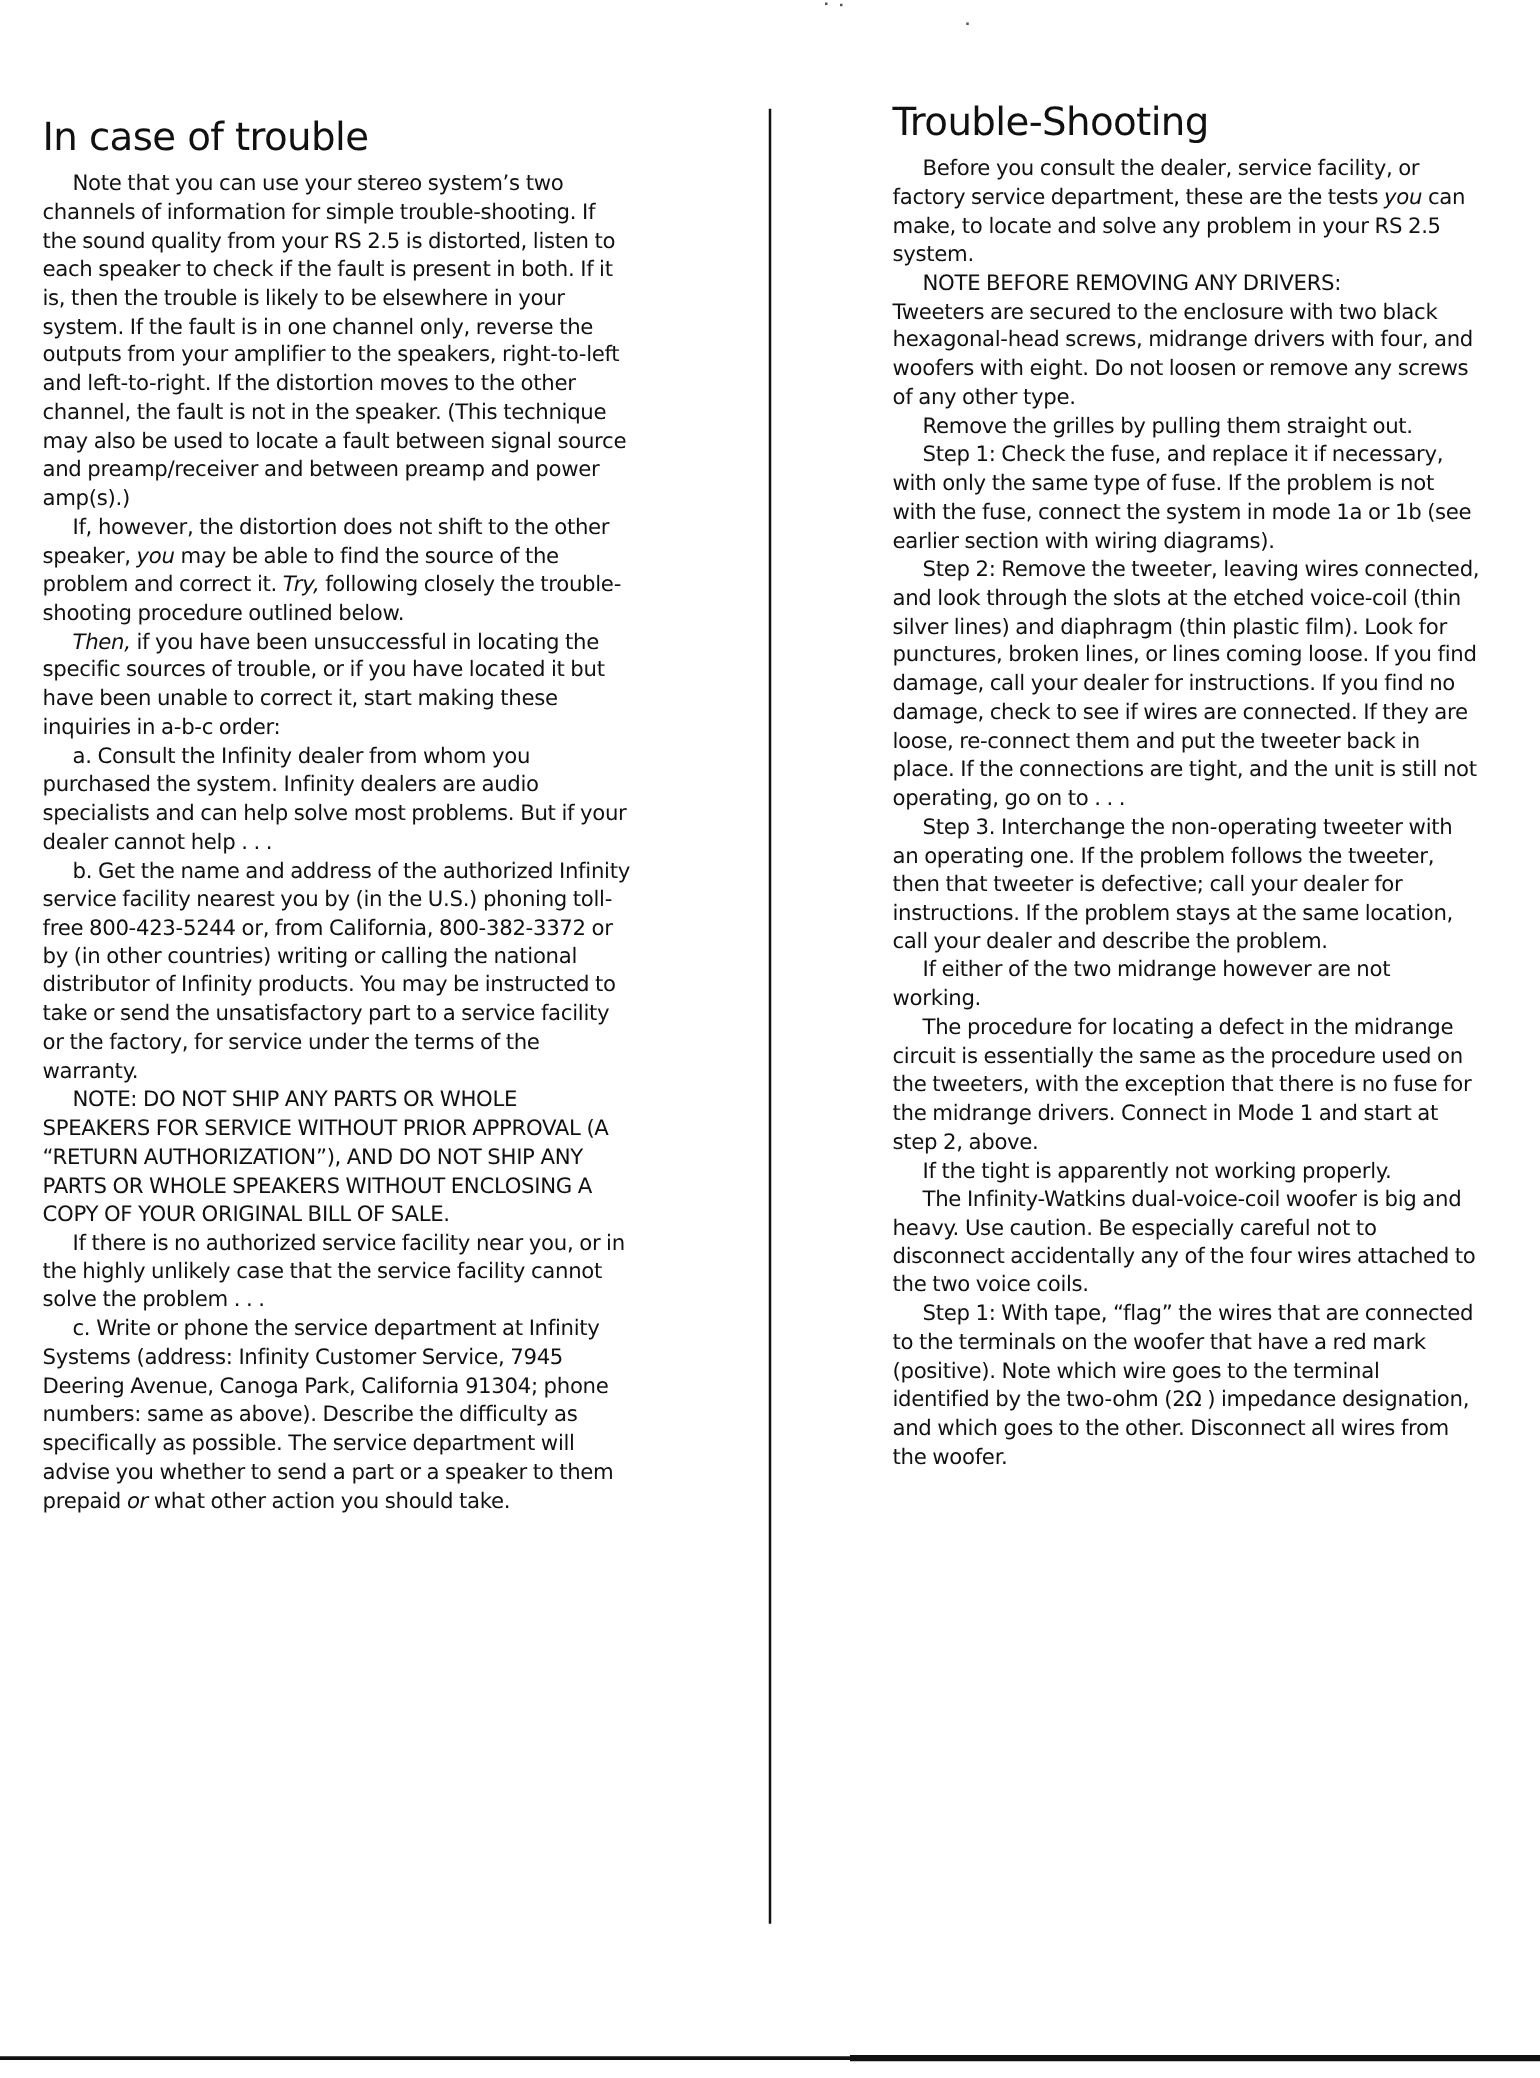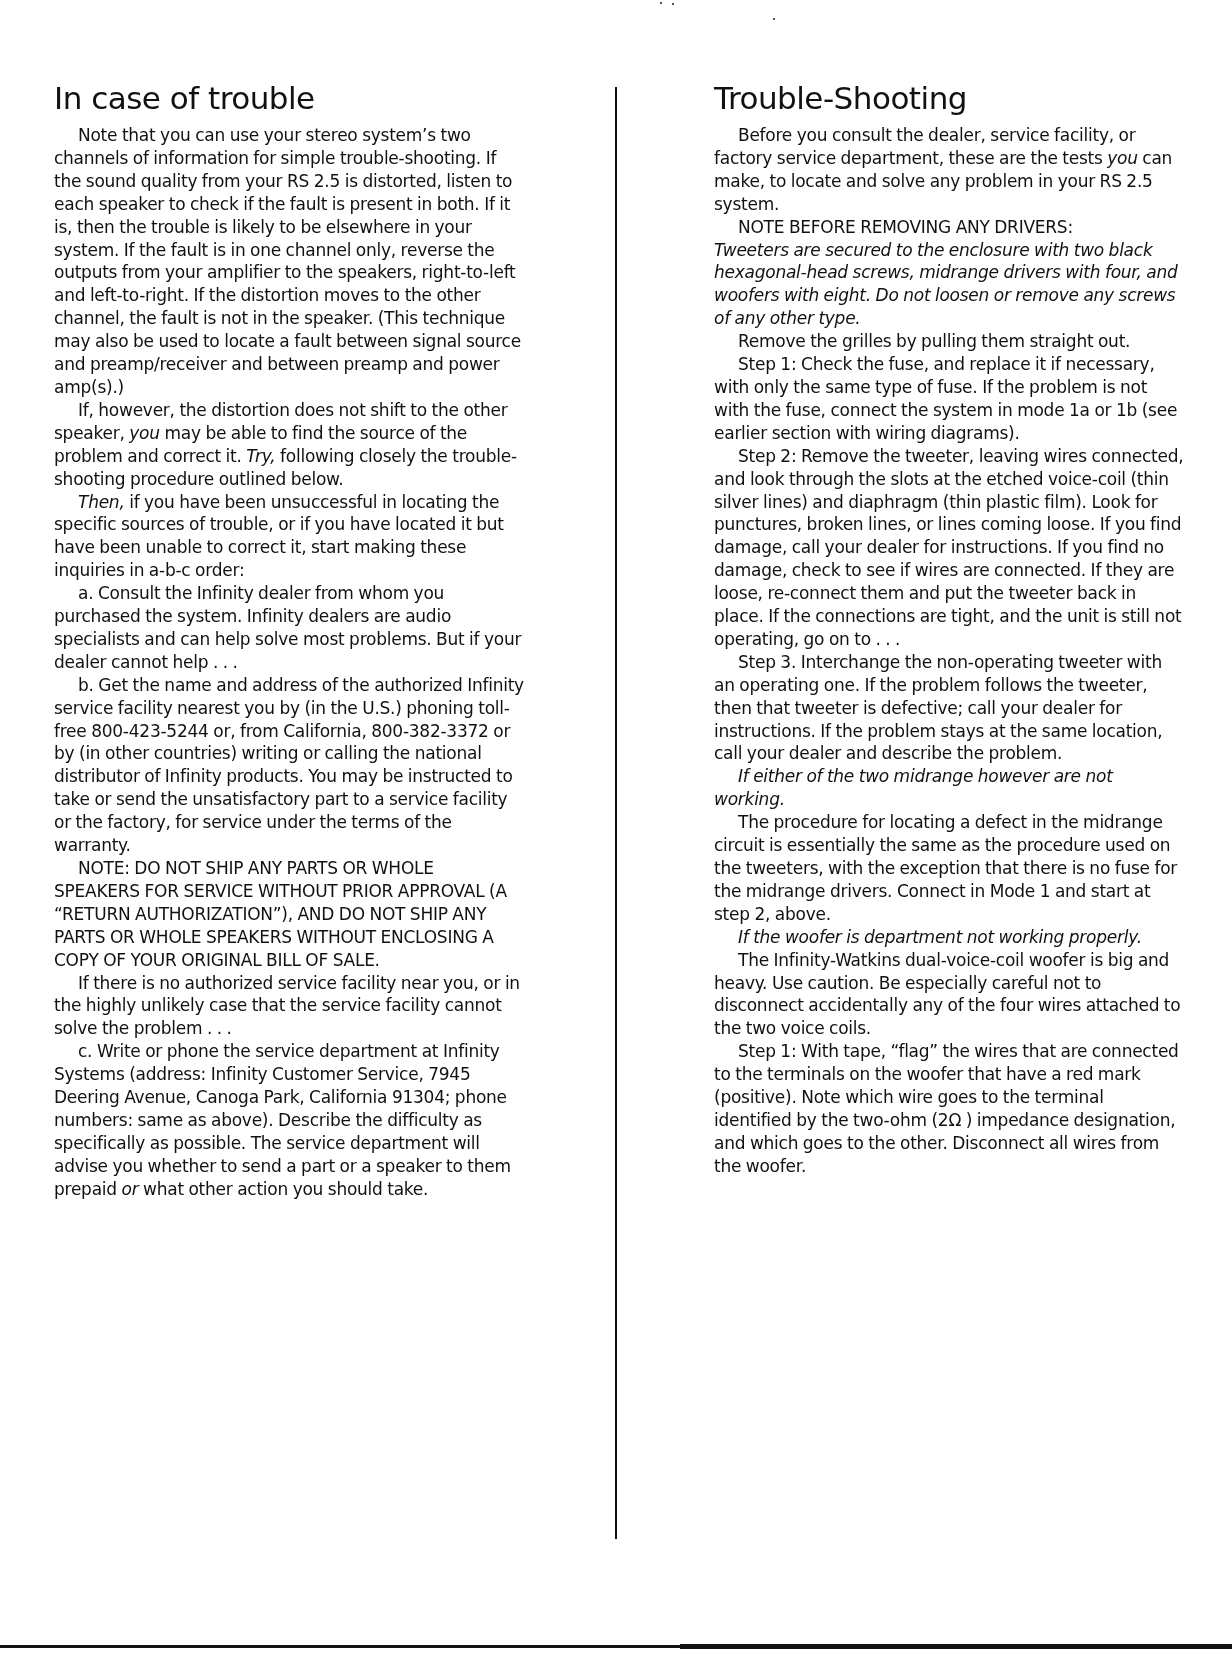--- a/index.html
+++ b/index.html
@@ -1,33 +1,33 @@
 <!DOCTYPE html>
 <html><head>
 <meta charset="utf-8">
 <style>
   html, body { margin: 0; padding: 0; background: #ffffff; }
   body {
     width: 1232px; height: 1662px; position: relative; overflow: hidden;
     font-family: "DejaVu Sans", sans-serif; color: #111;
   }
   .col { position: absolute; top: 78px; width: 470px; }
-  .col-left { left: 54px; }
+  .col-left { left: 34px; margin-top: 12px; }
   .col-right { left: 714px; }
   h1 {
     font-family: "DejaVu Sans", sans-serif; font-weight: normal;
     font-size: 31px; letter-spacing: -0.5px; margin: 0 0 6px 0; line-height: 40px;
   }
   p {
     margin: 0; font-size: 17px; line-height: 22.9px; text-indent: 24px;
     letter-spacing: -0.25px; word-spacing: -0.5px;
   }
   p.noindent { text-indent: 0; }
   i { font-style: italic; }
-  .it { font-style: italic; }
+  .it { }
   .divider {
     position: absolute; left: 615px; top: 87px; width: 2px; height: 1452px; background: #111;
   }
   .bottom-rule {
     position: absolute; left: 0; top: 1645px; width: 1232px; height: 3px; background: #111;
   }
   .bottom-rule.thick { left: 680px; width: 552px; height: 5px; top: 1644px; }
   .speck { position: absolute; width: 2px; height: 2px; background: #555; }
 </style>
 </head>
@@ -51,21 +51,21 @@
   <h1>Trouble-Shooting</h1>
   <p><span>Before you consult the dealer, service facility, or factory service department, these are the tests </span><i>you</i><span> can make, to locate and solve any problem in your RS 2.5 system.</span></p>
   <p>NOTE BEFORE REMOVING ANY DRIVERS:</p>
   <p class="noindent it">Tweeters are secured to the enclosure with two black hexagonal-head screws, midrange drivers with four, and woofers with eight. Do not loosen or remove any screws of any other type.</p>
   <p>Remove the grilles by pulling them straight out.</p>
   <p>Step 1: Check the fuse, and replace it if necessary, with only the same type of fuse. If the problem is not with the fuse, connect the system in mode 1a or 1b (see earlier section with wiring diagrams).</p>
   <p>Step 2: Remove the tweeter, leaving wires connected, and look through the slots at the etched voice-coil (thin silver lines) and diaphragm (thin plastic film). Look for punctures, broken lines, or lines coming loose. If you find damage, call your dealer for instructions. If you find no damage, check to see if wires are connected. If they are loose, re-connect them and put the tweeter back in place. If the connections are tight, and the unit is still not operating, go on to . . .</p>
   <p>Step 3. Interchange the non-operating tweeter with an operating one. If the problem follows the tweeter, then that tweeter is defective; call your dealer for instructions. If the problem stays at the same location, call your dealer and describe the problem.</p>
   <p class="it">If either of the two midrange however are not working.</p>
   <p>The procedure for locating a defect in the midrange circuit is essentially the same as the procedure used on the tweeters, with the exception that there is no fuse for the midrange drivers. Connect in Mode 1 and start at step 2, above.</p>
-  <p class="it">If the woofer is department not working properly.</p>
+  <p class="it">If the tight is apparently not working properly.</p>
   <p>The Infinity-Watkins dual-voice-coil woofer is big and heavy. Use caution. Be especially careful not to disconnect accidentally any of the four wires attached to the two voice coils.</p>
   <p>Step 1: With tape, “flag” the wires that are connected to the terminals on the woofer that have a red mark (positive). Note which wire goes to the terminal identified by the two-ohm (2Ω ) impedance designation, and which goes to the other. Disconnect all wires from the woofer.</p>
 </div>
 
 <div class="speck" style="left:660px;top:2px;"></div>
 <div class="speck" style="left:672px;top:3px;"></div>
 <div class="speck" style="left:773px;top:18px;"></div>
 <div class="bottom-rule"></div>
 <div class="bottom-rule thick"></div>
 

